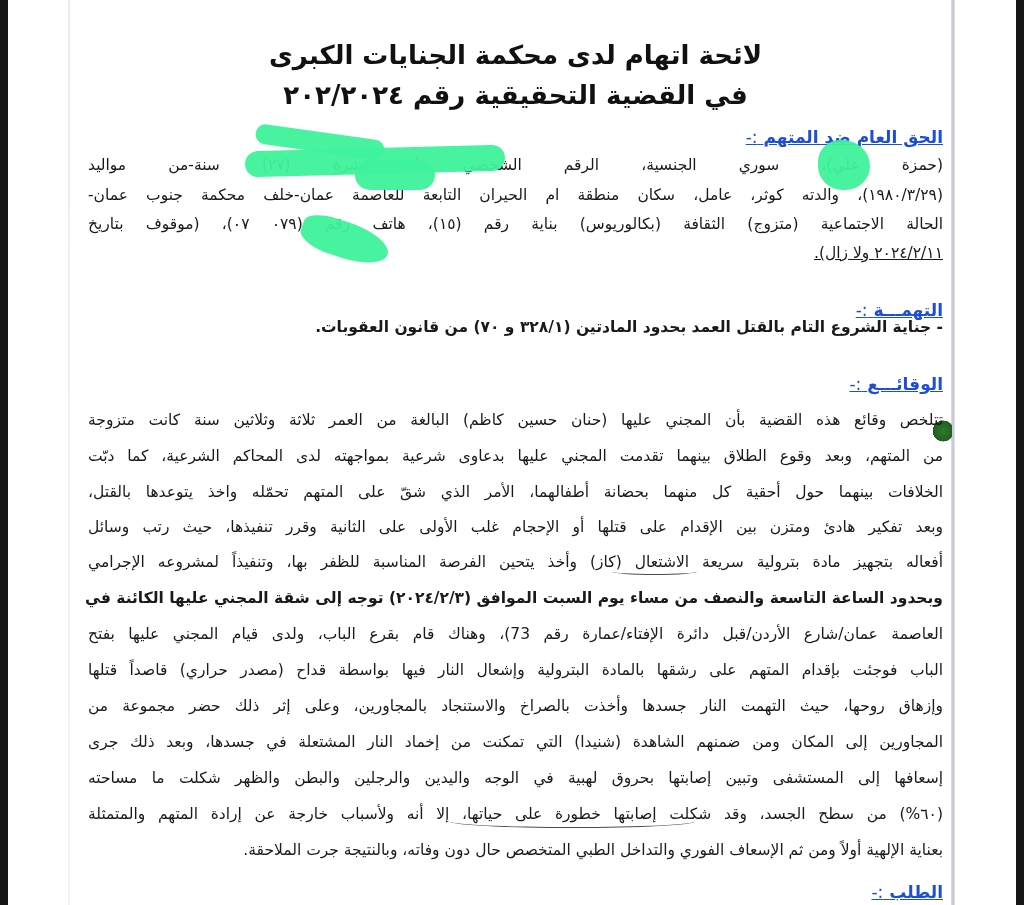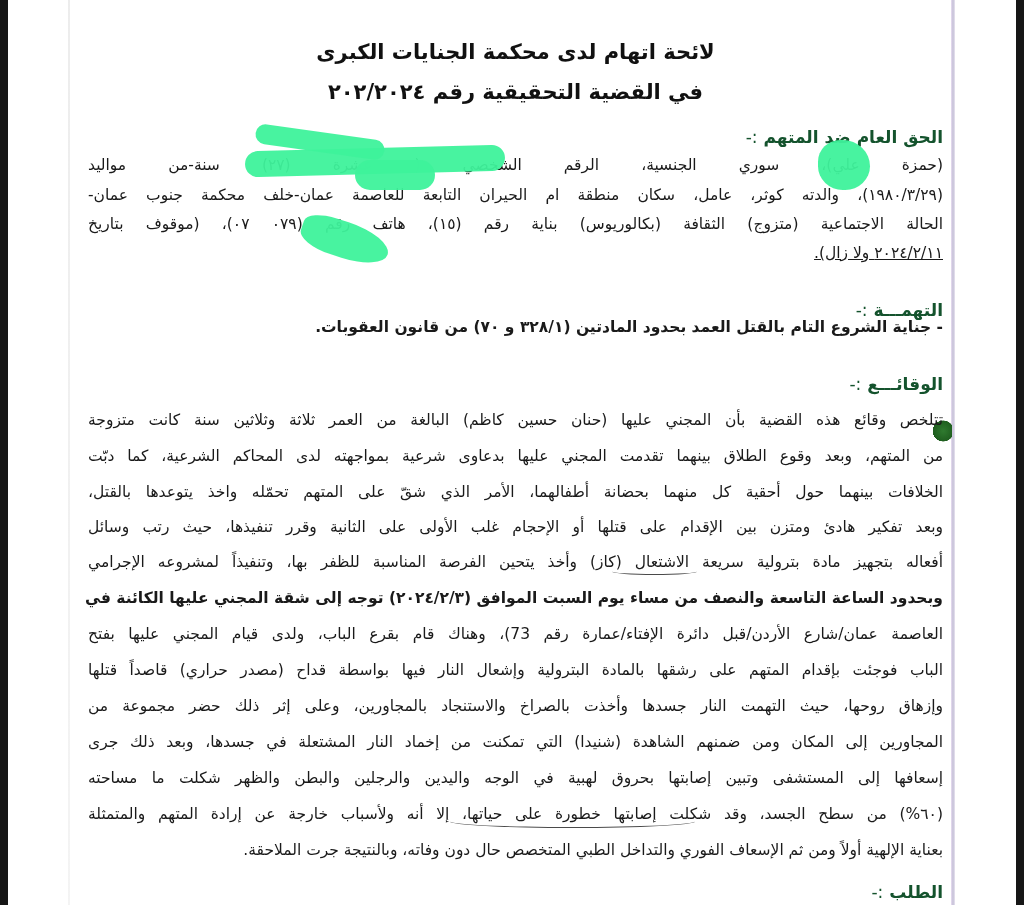--- a/index.html
+++ b/index.html
@@ -9,25 +9,25 @@
     font-family: "DejaVu Sans", "Liberation Sans", sans-serif;
     color: #1a1a1a;
   }
   .frame-left { position: absolute; left: 0; top: 0; width: 8px; height: 905px; background: #161616; }
   .frame-right { position: absolute; right: 0; top: 0; width: 8px; height: 905px; background: #161616; }
   .page-edge-left { position: absolute; left: 68px; top: 0; width: 2px; height: 905px; background: linear-gradient(#e8e8e8, #f1f1f1); opacity: .8; }
   .page-edge-right { position: absolute; left: 951px; top: 0; width: 4px; height: 905px; background: linear-gradient(90deg, #e6d8f0, #b9b4cf, #e6e0ee); opacity: .85; }
 
   .doc { position: absolute; left: 88px; top: 0; width: 855px; height: 905px; direction: rtl; }
 
-  .title { position: absolute; left: 0; right: 0; text-align: center; font-weight: bold; font-size: 21px; color: #111; }
+  .title { position: absolute; left: 0; right: 0; text-align: center; font-weight: bold; font-size: 26px; color: #111; }
   .title.t1 { top: 40px; }
   .title.t2 { top: 80px; }
 
-  .heading { position: absolute; right: 0; font-weight: bold; font-size: 17px; color: #14532d; }
+  .heading { position: absolute; right: 0; font-weight: bold; font-size: 17px; color: #1d4ed8; text-decoration: underline; }
   .heading .dash { font-weight: normal; }
 
   .line { position: absolute; right: 0; left: 0; font-size: 15.5px; line-height: 20px; white-space: nowrap; text-align: justify; text-align-last: justify; }
   .line.short { text-align-last: right; }
 
   .redact {
     position: absolute; background: #3ef29b; opacity: .95;
   }
   .pen-mark { position: absolute; border-bottom: 1.5px solid #4a4a4a; border-radius: 0 0 60% 60%; }
   .green-tab { position: absolute; left: 930px; top: 420px; width: 22px; height: 22px; background: radial-gradient(circle at 60% 50%, #2f7a2f, #1f5e1f 60%, transparent 62%); }

